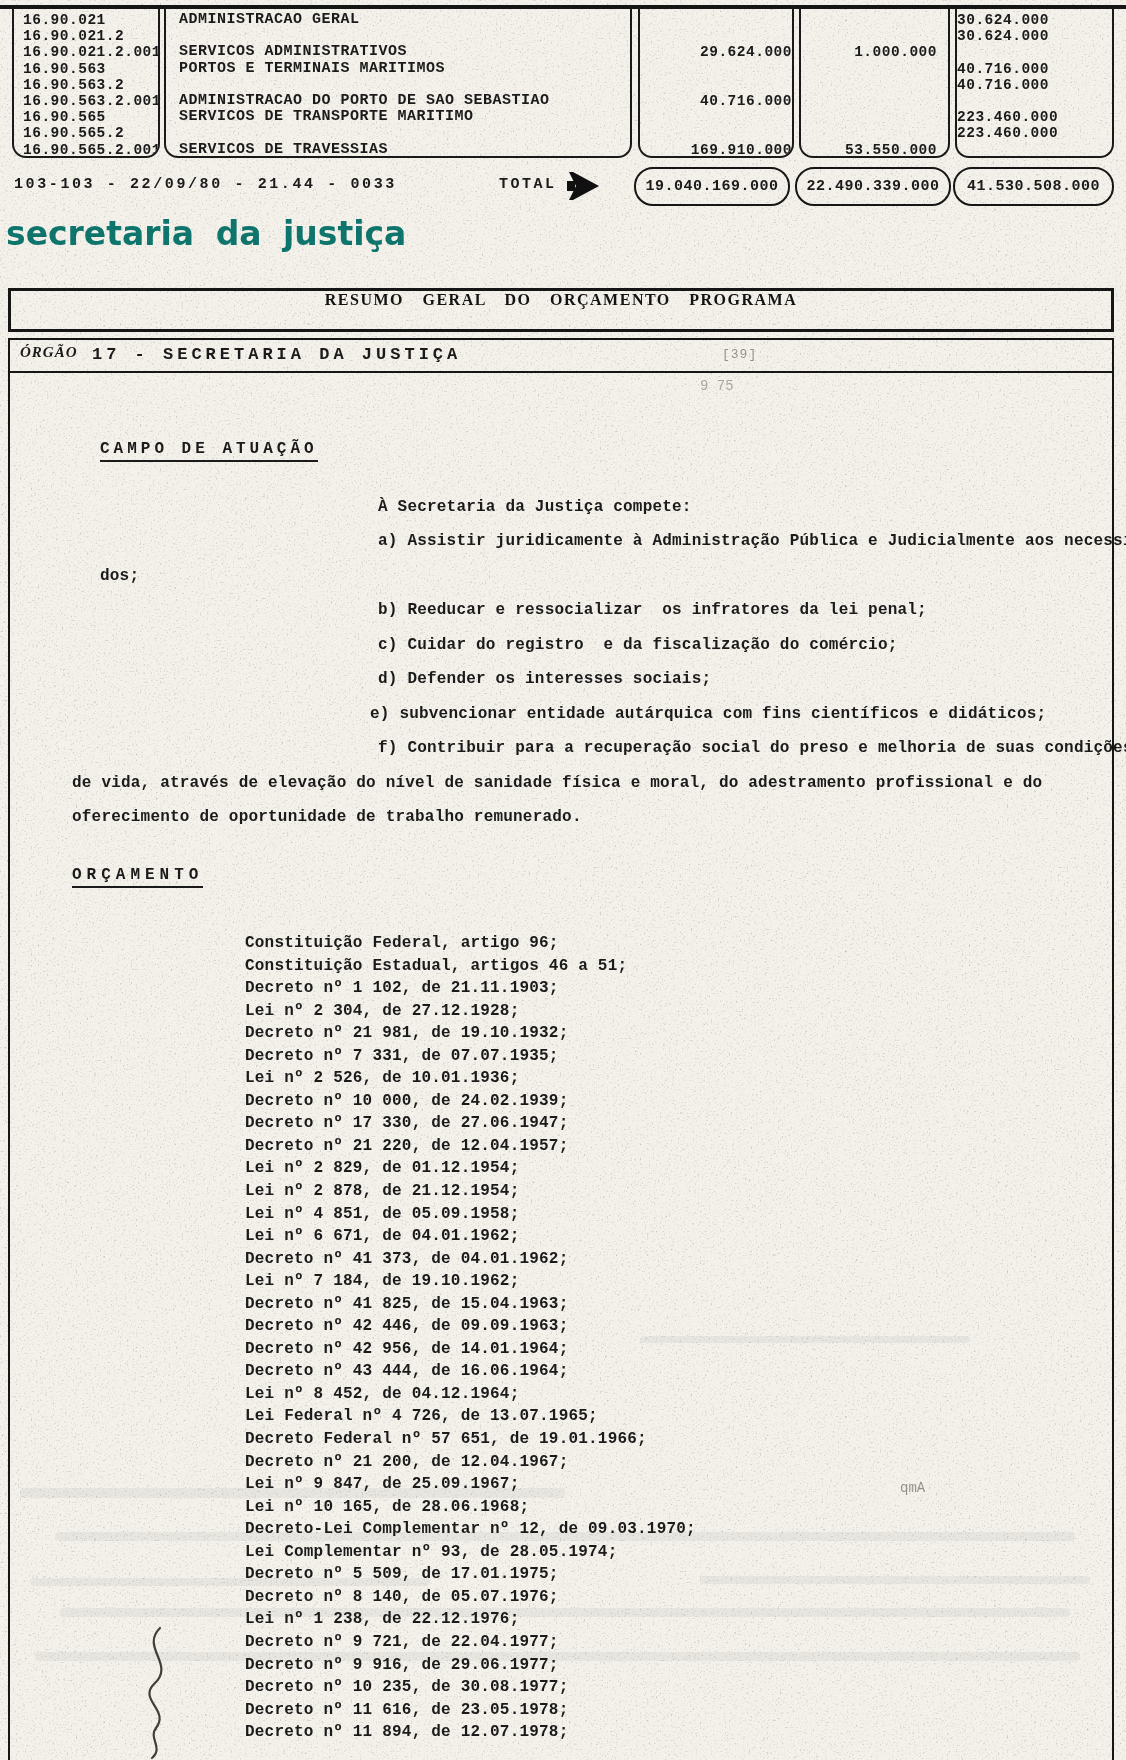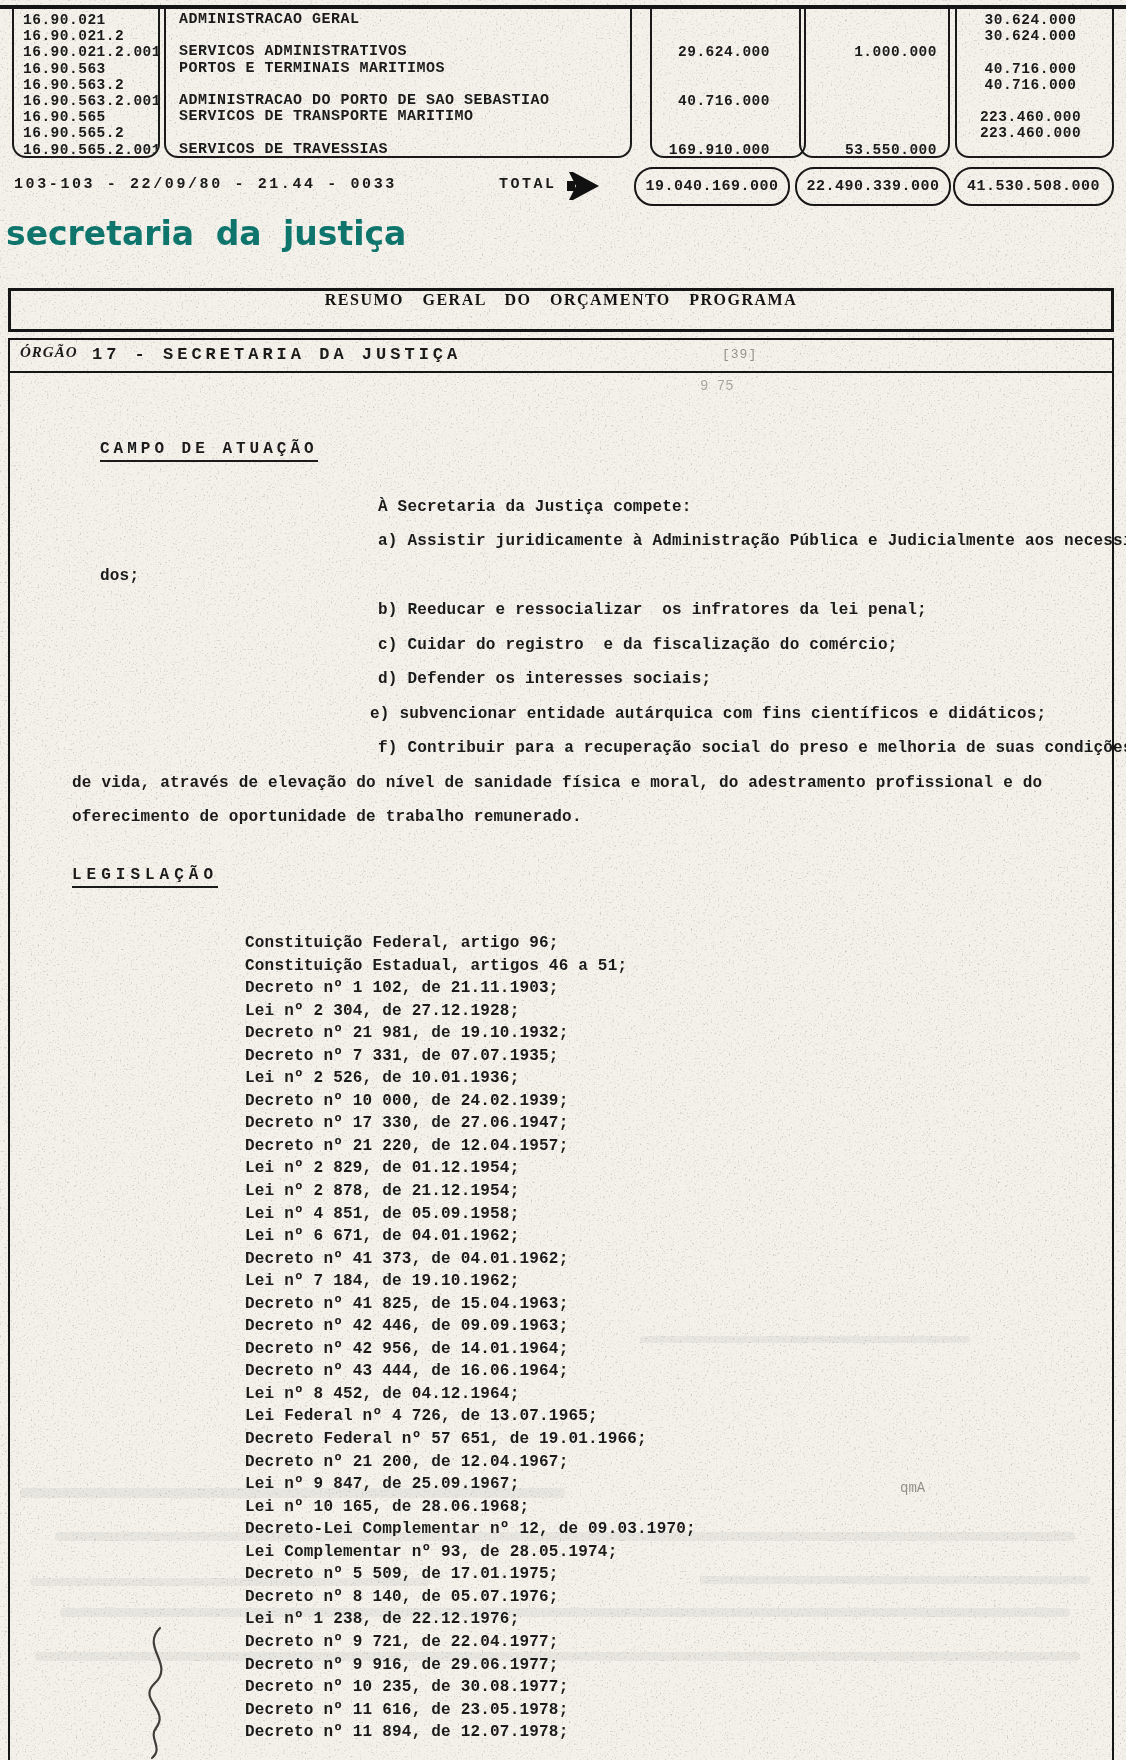--- a/index.html
+++ b/index.html
@@ -20,23 +20,23 @@
     border:2.5px solid #1a1a1a;border-top:none;
     border-radius:0 0 14px 14px;
     box-sizing:border-box;
     padding-top:4px;
     font-weight:bold;font-size:14.5px;letter-spacing:.5px;
     white-space:pre;overflow:hidden;
   }
   .trow{height:16.2px;line-height:16.2px;}
   .codes{left:12px;width:148px;padding-left:9px;}
   .descs{left:164px;width:468px;padding-left:13px;font-size:15px;}
-  .m1{left:638px;width:156px;text-align:right;padding-right:34px;margin-left:12px;}
+  .m1{left:638px;width:156px;text-align:right;padding-right:0;}
   .m2{left:799px;width:151px;text-align:right;padding-right:11px;}
-  .m3{left:955px;width:159px;text-align:center;padding-right:8px;}
+  .m3{left:955px;width:159px;text-align:left;padding-right:8px;}
   .footer-ref{position:absolute;left:14px;top:176px;font-weight:bold;font-size:15px;letter-spacing:2.6px;white-space:pre;}
   .total-label{position:absolute;left:499px;top:176px;font-weight:bold;font-size:15px;letter-spacing:2.5px;}
   .arrow{position:absolute;left:565px;top:169px;}
   .total-box{
     position:absolute;top:167px;height:39px;
     border:2.5px solid #161616;border-radius:19px;
     box-sizing:border-box;
     display:flex;align-items:center;justify-content:center;
     font-weight:bold;font-size:15px;letter-spacing:.5px;white-space:pre;
   }
@@ -122,21 +122,21 @@
   <div class="pline" style="left:378px;top:532px;"><span>a) Assistir juridicamente à Administração Pública e Judicialmente aos necessi</span></div>
   <div class="pline" style="left:100px;top:567px;">dos;</div>
   <div class="pline" style="left:378px;top:601px;">b) Reeducar e ressocializar  os infratores da lei penal;</div>
   <div class="pline" style="left:378px;top:636px;">c) Cuidar do registro  e da fiscalização do comércio;</div>
   <div class="pline" style="left:378px;top:670px;">d) Defender os interesses sociais;</div>
   <div class="pline" style="left:370px;top:705px;">e) subvencionar entidade autárquica com fins científicos e didáticos;</div>
   <div class="pline" style="left:378px;top:739px;">f) Contribuir para a recuperação social do preso e melhoria de suas condições -</div>
   <div class="pline" style="left:72px;top:774px;">de vida, através de elevação do nível de sanidade física e moral, do adestramento profissional e do</div>
   <div class="pline" style="left:72px;top:808px;">oferecimento de oportunidade de trabalho remunerado.</div>
 
-  <div class="uhead" style="left:72px;top:866px;letter-spacing:5px;">LEGISLAÇÃO</div>
+  <div class="uhead" style="left:72px;top:866px;letter-spacing:5px;">ORÇAMENTO</div>
   <div class="leg-list" id="leg-list">
       <div class="leg-item">Constituição Federal, artigo 96;</div>
       <div class="leg-item">Constituição Estadual, artigos 46 a 51;</div>
       <div class="leg-item">Decreto nº 1 102, de 21.11.1903;</div>
       <div class="leg-item">Lei nº 2 304, de 27.12.1928;</div>
       <div class="leg-item">Decreto nº 21 981, de 19.10.1932;</div>
       <div class="leg-item">Decreto nº 7 331, de 07.07.1935;</div>
       <div class="leg-item">Lei nº 2 526, de 10.01.1936;</div>
       <div class="leg-item">Decreto nº 10 000, de 24.02.1939;</div>
       <div class="leg-item">Decreto nº 17 330, de 27.06.1947;</div>

